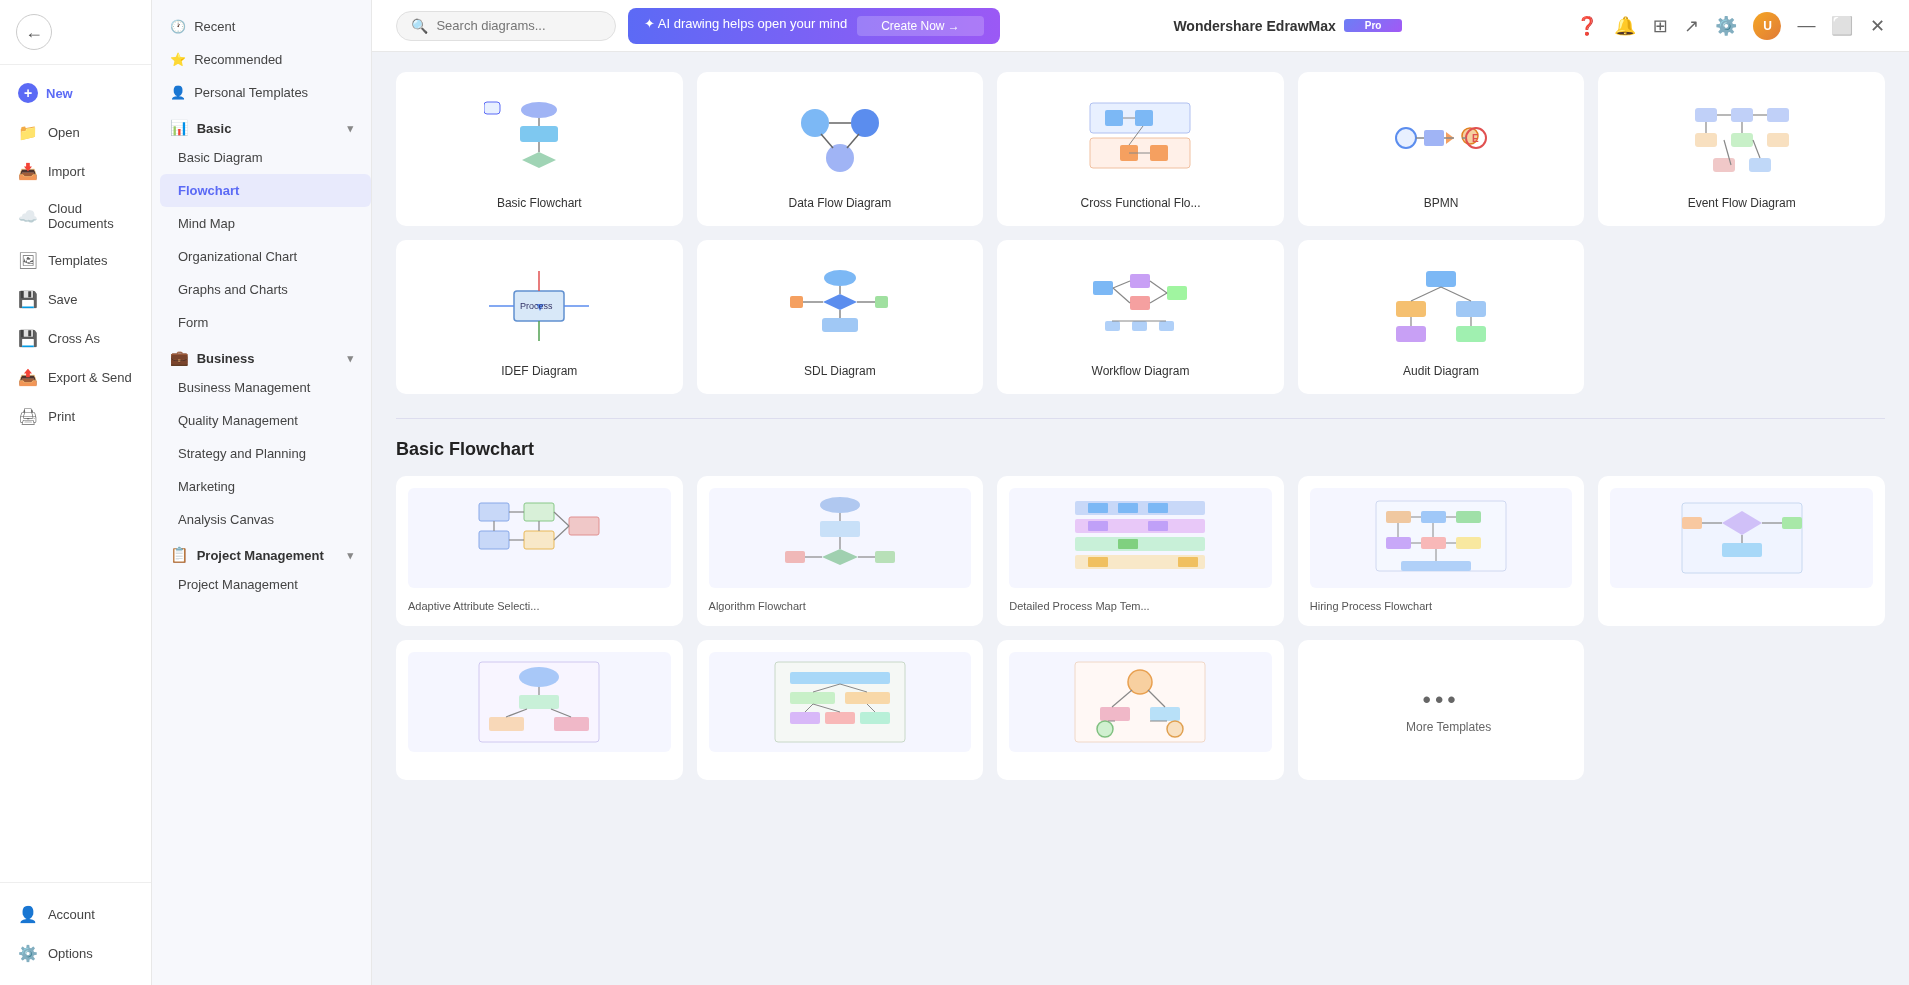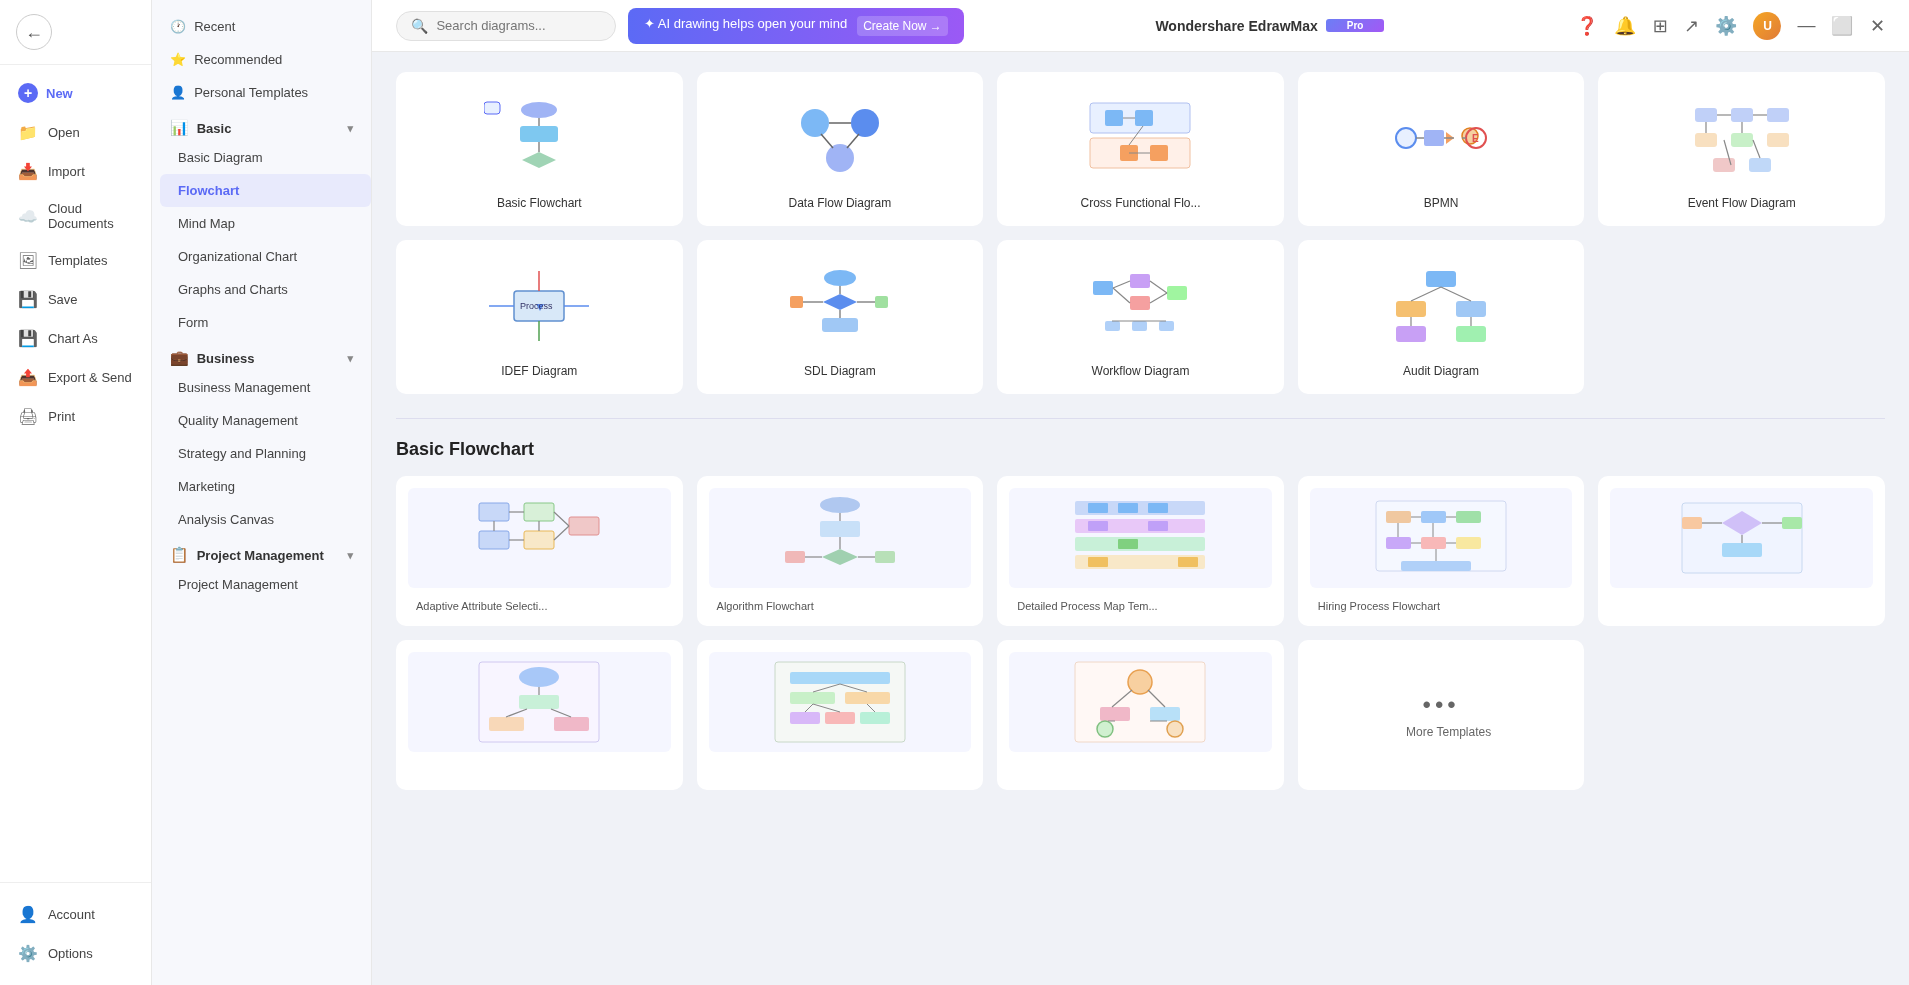--- a/index.html
+++ b/index.html
@@ -110,21 +110,21 @@
     .search-bar input { border: none; background: transparent; outline: none; font-size: 13px; color: #a16207; width: 160px; }
     .search-icon { color: #888; font-size: 14px; }
 
     .ai-banner {
       background: linear-gradient(90deg, #5c6af5, #9b59f5);
       color: #fff; border-radius: 8px; padding: 8px 16px;
       display: flex; align-items: flex-start; gap: 10px; font-size: 13px;
       cursor: pointer;
     }
     .ai-banner .create-now {
-      background: rgba(255,255,255,0.2); border-radius: 4px; padding: 3px 6px; font-size: 12px;
+      background: rgba(255,255,255,0.2); border-radius: 4px; padding: 3px 24px; font-size: 12px;
     }
 
     
     .content-area { padding: 20px 24px; }
 
     
     .diagram-grid {
       display: grid;
       grid-template-columns: repeat(5, 1fr);
       gap: 14px;
@@ -170,21 +170,21 @@
       transition: border-color 0.2s;
     }
     .template-card-img {
       width: 100%; height: 100px;
       background: #f5f6ff;
       border-radius: 6px; margin-bottom: 8px;
       display: flex; align-items: center; justify-content: center;
       overflow: hidden;
     }
     .template-card-label {
-      font-size: 11px; color: #555; text-align: center; margin-left: 8px;
+      font-size: 11px; color: #555; text-align: center;
     }
 
     .more-templates-card {
       display: flex; flex-direction: column; align-items: center; justify-content: center;
       background: #fff; border-radius: 10px; padding: 10px; cursor: pointer;
       border: 2px solid transparent; min-height: 140px;
     }
     .more-dots { font-size: 24px; color: #666; margin-bottom: 6px; letter-spacing: 4px; }
     .more-label { font-size: 12px; color: #666; margin-left: 15px; }
 
@@ -229,21 +229,21 @@
       <span>Templates</span>
     </div>
 
     <div class="nav-item">
       <span class="nav-icon">💾</span>
       <span>Save</span>
     </div>
 
     <div class="nav-item">
       <span class="nav-icon">💾</span>
-      <span>Chart As</span>
+      <span>Cross As</span>
     </div>
 
     <div class="nav-item">
       <span class="nav-icon">📤</span>
       <span>Export &amp; Send</span>
     </div>
 
     <div class="nav-item">
       <span class="nav-icon">🖨</span>
       <span>Print</span>

